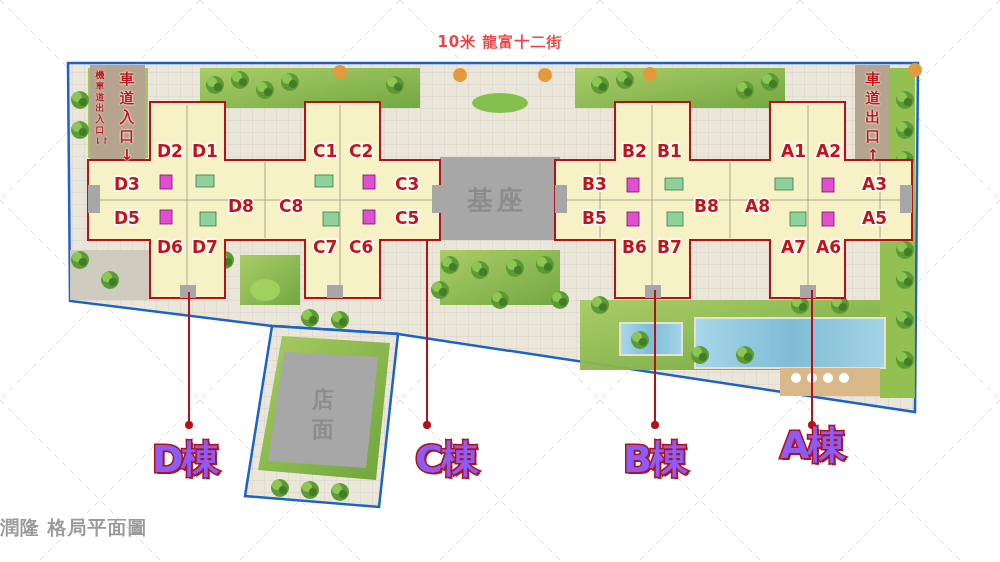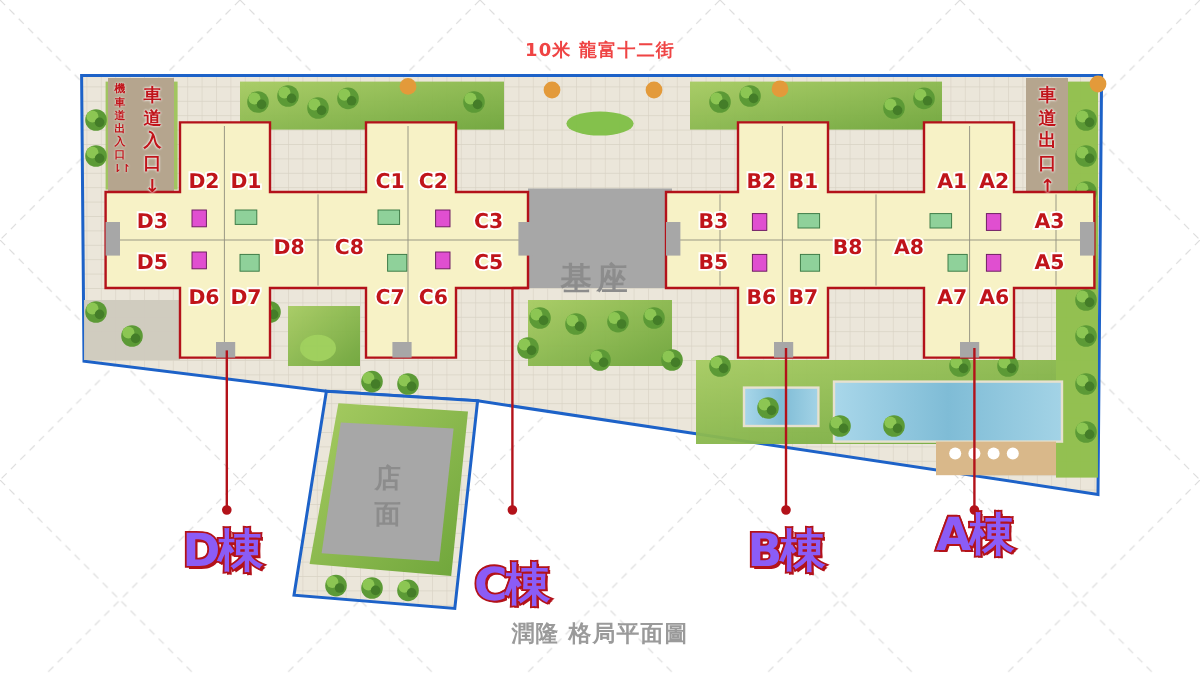--- a/index.html
+++ b/index.html
@@ -1,19 +1,19 @@
 <!DOCTYPE html>
 <html><head>
 <meta charset="utf-8">
 <style>
   html, body { margin:0; padding:0; }
   body { width:1000px; height:562px; position:relative; overflow:hidden; background:#ffffff; font-family:"DejaVu Sans", sans-serif; }
   .wm-bg { position:absolute; inset:0; pointer-events:none; }
   .top-street { position:absolute; left:0; width:1000px; top:33px; text-align:center; font-weight:bold; font-size:15px; color:#ef4444; letter-spacing:1px; }
-  .bottom-title { position:absolute; left:0; width:1000px; top:515px; text-align:center; font-weight:bold; font-size:19px; color:#9a9a9a; letter-spacing:1px; }
+  .bottom-title { position:absolute; left:0; width:1000px; top:515px; font-weight:bold; font-size:19px; color:#9a9a9a; letter-spacing:1px; }
   .plan { position:absolute; left:0; top:0; width:1000px; height:562px; }
   .unit-label { font-family:"DejaVu Sans", sans-serif; font-weight:bold; font-size:17px; fill:#c0141a; stroke:#fff; stroke-width:3px; paint-order:stroke; }
   .drive-label { position:absolute; width:20px; color:#c0141a; font-weight:bold; font-size:15px; line-height:19px; text-align:center; text-shadow:0 0 2px #fff,0 0 2px #fff; }
   .moto-label { position:absolute; width:12px; color:#c0141a; font-weight:bold; font-size:9px; line-height:11px; text-align:center; text-shadow:0 0 2px #fff; }
   .bld-tag { position:absolute; font-weight:900; font-size:38px; color:#8b5cf6; -webkit-text-stroke:3px #b3121a; paint-order:stroke fill; text-shadow:2px 2px 0 #b3121a, -1px -1px 0 #b3121a; letter-spacing:-2px; }
   .podium-label { position:absolute; font-weight:bold; font-size:26px; color:#8c8c8c; letter-spacing:4px; }
   .shop-label { position:absolute; font-weight:bold; font-size:22px; color:#8c8c8c; width:26px; line-height:30px; text-align:right; }
 </style>
 </head>
 <body>
@@ -236,21 +236,21 @@
 </div>
 <div class="moto-label" style="left:94px; top:70px;">
   <span>機<br>車<br>道<br>出<br>入<br>口</span><br>
   <span>⇂↾</span>
 </div>
 <div class="drive-label" style="left:863px; top:70px;">
   <span>車<br>道<br>出<br>口</span><br>
   <span>↑</span>
 </div>
 
-<div class="podium-label" style="left:467px; top:183px;margin-top:32px;">基座</div>
+<div class="podium-label" style="left:467px; top:183px;">基座</div>
 <div class="shop-label" style="left:308px; top:385px;">店面</div>
 
 <div class="bld-tag" style="left:152px; top:434px;">D棟</div>
-<div class="bld-tag" style="left:395px; top:434px;margin-top:28px;">C棟</div>
+<div class="bld-tag" style="left:415px; top:434px;">C棟</div>
 <div class="bld-tag" style="left:623px; top:434px;">B棟</div>
 <div class="bld-tag" style="left:780px; top:420px;">A棟</div>
 
 <div class="bottom-title">潤隆 格局平面圖</div>
 
 </body></html>

